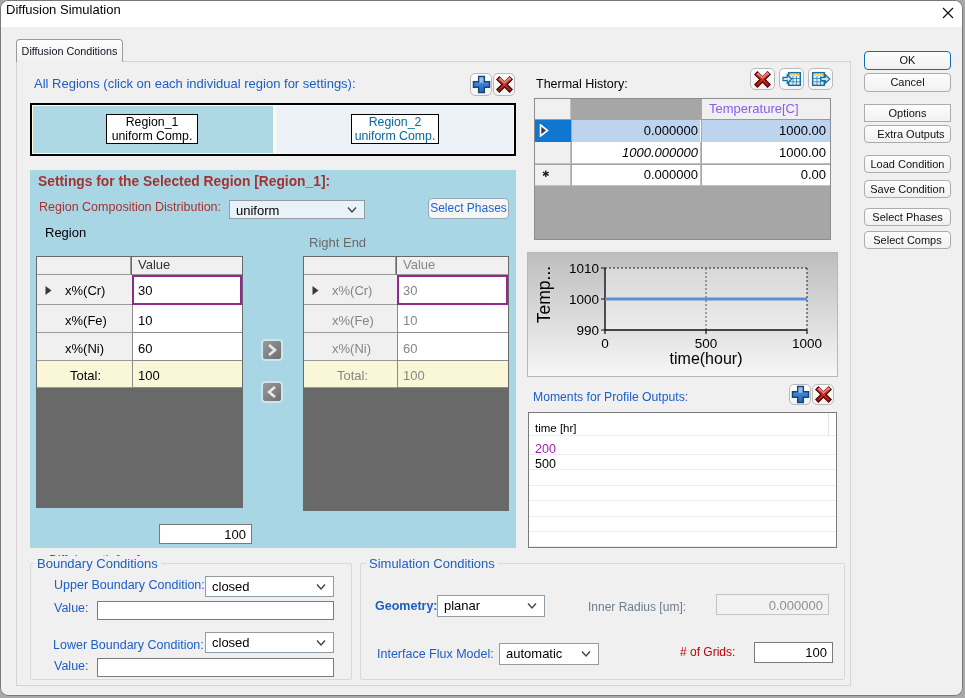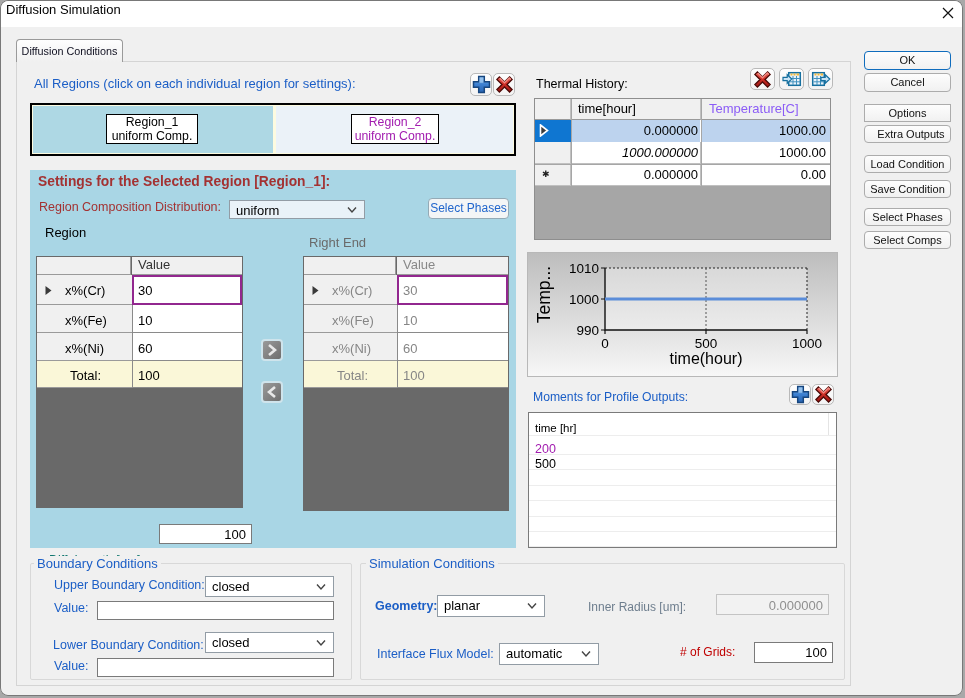--- a/index.html
+++ b/index.html
@@ -55,21 +55,21 @@
         <path d="M4.4 1.9 L9.5 7 L14.6 1.9 L17.1 4.4 L12 9.5 L17.1 14.6 L14.6 17.1 L9.5 12 L4.4 17.1 L1.9 14.6 L7 9.5 L1.9 4.4 Z" fill="url(#xg)" stroke="#4a0806" stroke-width="1.3"></path>
         <path d="M4.7 3 L9.5 7.8 L14.3 3 L15.9 4.6" fill="none" stroke="#f49088" stroke-width="1.4" opacity="0.95"></path>
       </svg>
   </div>
 
   <div class="abs" style="left:30px;top:103px;width:486px;height:53px;background:#fdfbe0;border:2px solid #000;">
     <div class="abs" style="left:1px;top:1px;width:240px;height:47px;background:#aed8e4;"></div>
     <div class="abs" style="left:244px;top:1px;width:237px;height:47px;background:#ebf2f8;"></div>
   </div>
   <div class="abs" style="left:106px;top:114px;width:92px;height:30px;background:#fff;border:1px solid #000;font-size:12.3px;color:#000;text-align:center;line-height:14px;">Region_1<br>uniform Comp.</div>
-  <div class="abs" style="left:351px;top:114px;width:88px;height:30px;background:#fff;border:1px solid #000;font-size:12.3px;color:#a21caf;text-align:center;line-height:14px;">Region_2<br>uniform Comp.</div>
+  <div class="abs" style="left:351px;top:114px;width:88px;height:30px;background:#fff;border:1px solid #000;font-size:12.3px;color:#0369a1;text-align:center;line-height:14px;">Region_2<br>uniform Comp.</div>
 
   <div class="abs" style="left:30px;top:170px;width:486px;height:378px;background:#a9d6e5;"></div>
   <div class="lbl red" style="left:38px;top:174px;font-weight:bold;font-size:13.8px;">Settings for the Selected Region [Region_1]:</div>
   <div class="lbl red" style="left:39px;top:200px;">Region Composition Distribution:</div>
   <div class="dd" style="left:229px;top:200px;width:136px;height:19px;background:#e9f2f8;">
       <span class="tx">uniform</span>
       <svg width="10" height="8" viewBox="0 0 10 8">
         <path d="M1 1.5 L5 6 L9 1.5" fill="none" stroke="#444" stroke-width="1.4"></path>
       </svg>
     </div>
@@ -213,21 +213,20 @@
     <svg width="20" height="18" viewBox="0 0 20 18">
         <rect x="1.7" y="2.7" width="11.6" height="12.6" fill="#e8f2fa" stroke="#17709f" stroke-width="1.5"></rect>
         <path d="M3.5 4.6 h2 M6.5 4.6 h2 M9.5 4.6 h2.5" stroke="#f5b935" stroke-width="2" fill="none"></path>
         <path d="M6 6 V15 M9.5 6 V15 M2.5 8.5 H13 M2.5 11.8 H13" stroke="#4292be" stroke-width="1" fill="none"></path>
         <path d="M10 7.3 h4.2 v-2.6 l4.6 4.3 l-4.6 4.3 v-2.6 h-4.2 z" fill="#c8e4f6" stroke="#17709f" stroke-width="1.2"></path>
       </svg>
   </div>
 
   <div class="abs" style="left:534px;top:98px;width:297px;height:142px;background:#a6a6a6;border:1px solid #8e8e8e;">
     <div class="abs" style="left:0;top:0;width:36px;height:21px;background:#f0f0f0;border-right:1px solid #c0c0c0;border-bottom:1px solid #9a9a9a;"></div>
-    <div class="abs" style="left:37px;top:0;width:129px;height:21px;background:#f0f0f0;border-right:1px solid #c0c0c0;border-bottom:1px solid #9a9a9a;font-size:13px;color:#000;padding:2px 0 0 6px;">time[hour]</div>
     <div class="abs" style="left:167px;top:0;width:128px;height:21px;background:#f0f0f0;border-bottom:1px solid #9a9a9a;font-size:13px;color:#8b5cf6;padding:2px 0 0 7px;">Temperature[C]</div>
     <div class="abs" style="left:0;top:21px;width:36px;height:22px;background:#0f76d1;">
         <svg style="position:absolute;left:4px;top:4px;" width="10" height="13" viewBox="0 0 10 13">
           <path d="M1.5 1 L8.5 6.5 L1.5 12 Z" fill="#3c3c3c" stroke="#fff" stroke-width="1.6"></path>
         </svg>
       </div>
     <div class="abs" style="left:37px;top:21px;width:129px;height:22px;background:#bdd3ee;border-right:1px solid #fff;">
         <span style="position:absolute;right:2px;top:3px;font-size:13px;color:#000;">0.000000</span>
       </div>
     <div class="abs" style="left:167px;top:21px;width:128px;height:22px;background:#bdd3ee;">

